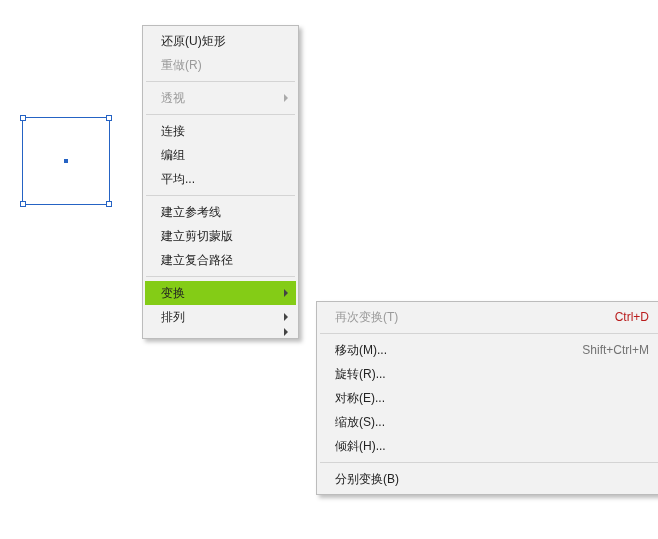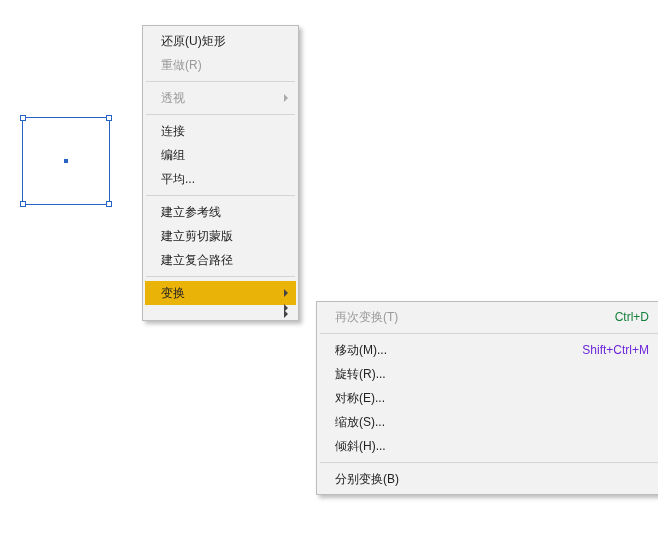--- a/index.html
+++ b/index.html
@@ -51,24 +51,24 @@
   .menu-item {
     display: flex;
     align-items: center;
     padding: 3px 18px 3px 16px;
     color: #222;
     cursor: default;
     position: relative;
     line-height: 18px;
   }
   .menu-item.disabled { color: #9a9a9a; }
-  .menu-item.highlight { background: #eab308; }
+  .menu-item.highlight { background: #84cc16; }
   .menu-item .label { flex: 1; }
-  .menu-item .shortcut { color: #6d28d9; margin-left: 18px; }
-  .menu-item.disabled .shortcut { color: #15803d; }
+  .menu-item .shortcut { color: #737373; margin-left: 18px; }
+  .menu-item.disabled .shortcut { color: #b91c1c; }
   .sep {
     height: 1px;
     background: #d4d4d4;
     margin: 4px 1px;
   }
   .arrow {
     position: absolute;
     right: 8px;
     top: 50%;
     transform: translateY(-50%);
@@ -123,20 +123,21 @@
     </div>
   <div class="menu-item">
       <span class="label">建立复合路径</span>
     </div>
   <div class="sep"></div>
   <div class="menu-item highlight">
       <span class="label">变换</span>
       <span class="arrow"></span>
     </div>
   <div class="menu-item">
+      <span class="label">排列</span>
       <span class="arrow"></span>
     </div>
   <div class="menu-item">
       <span class="arrow"></span>
     </div>
 </div>
 
 <div class="ctx-menu menu-sub">
   <div class="menu-item disabled">
       <span class="label">再次变换(T)</span>

